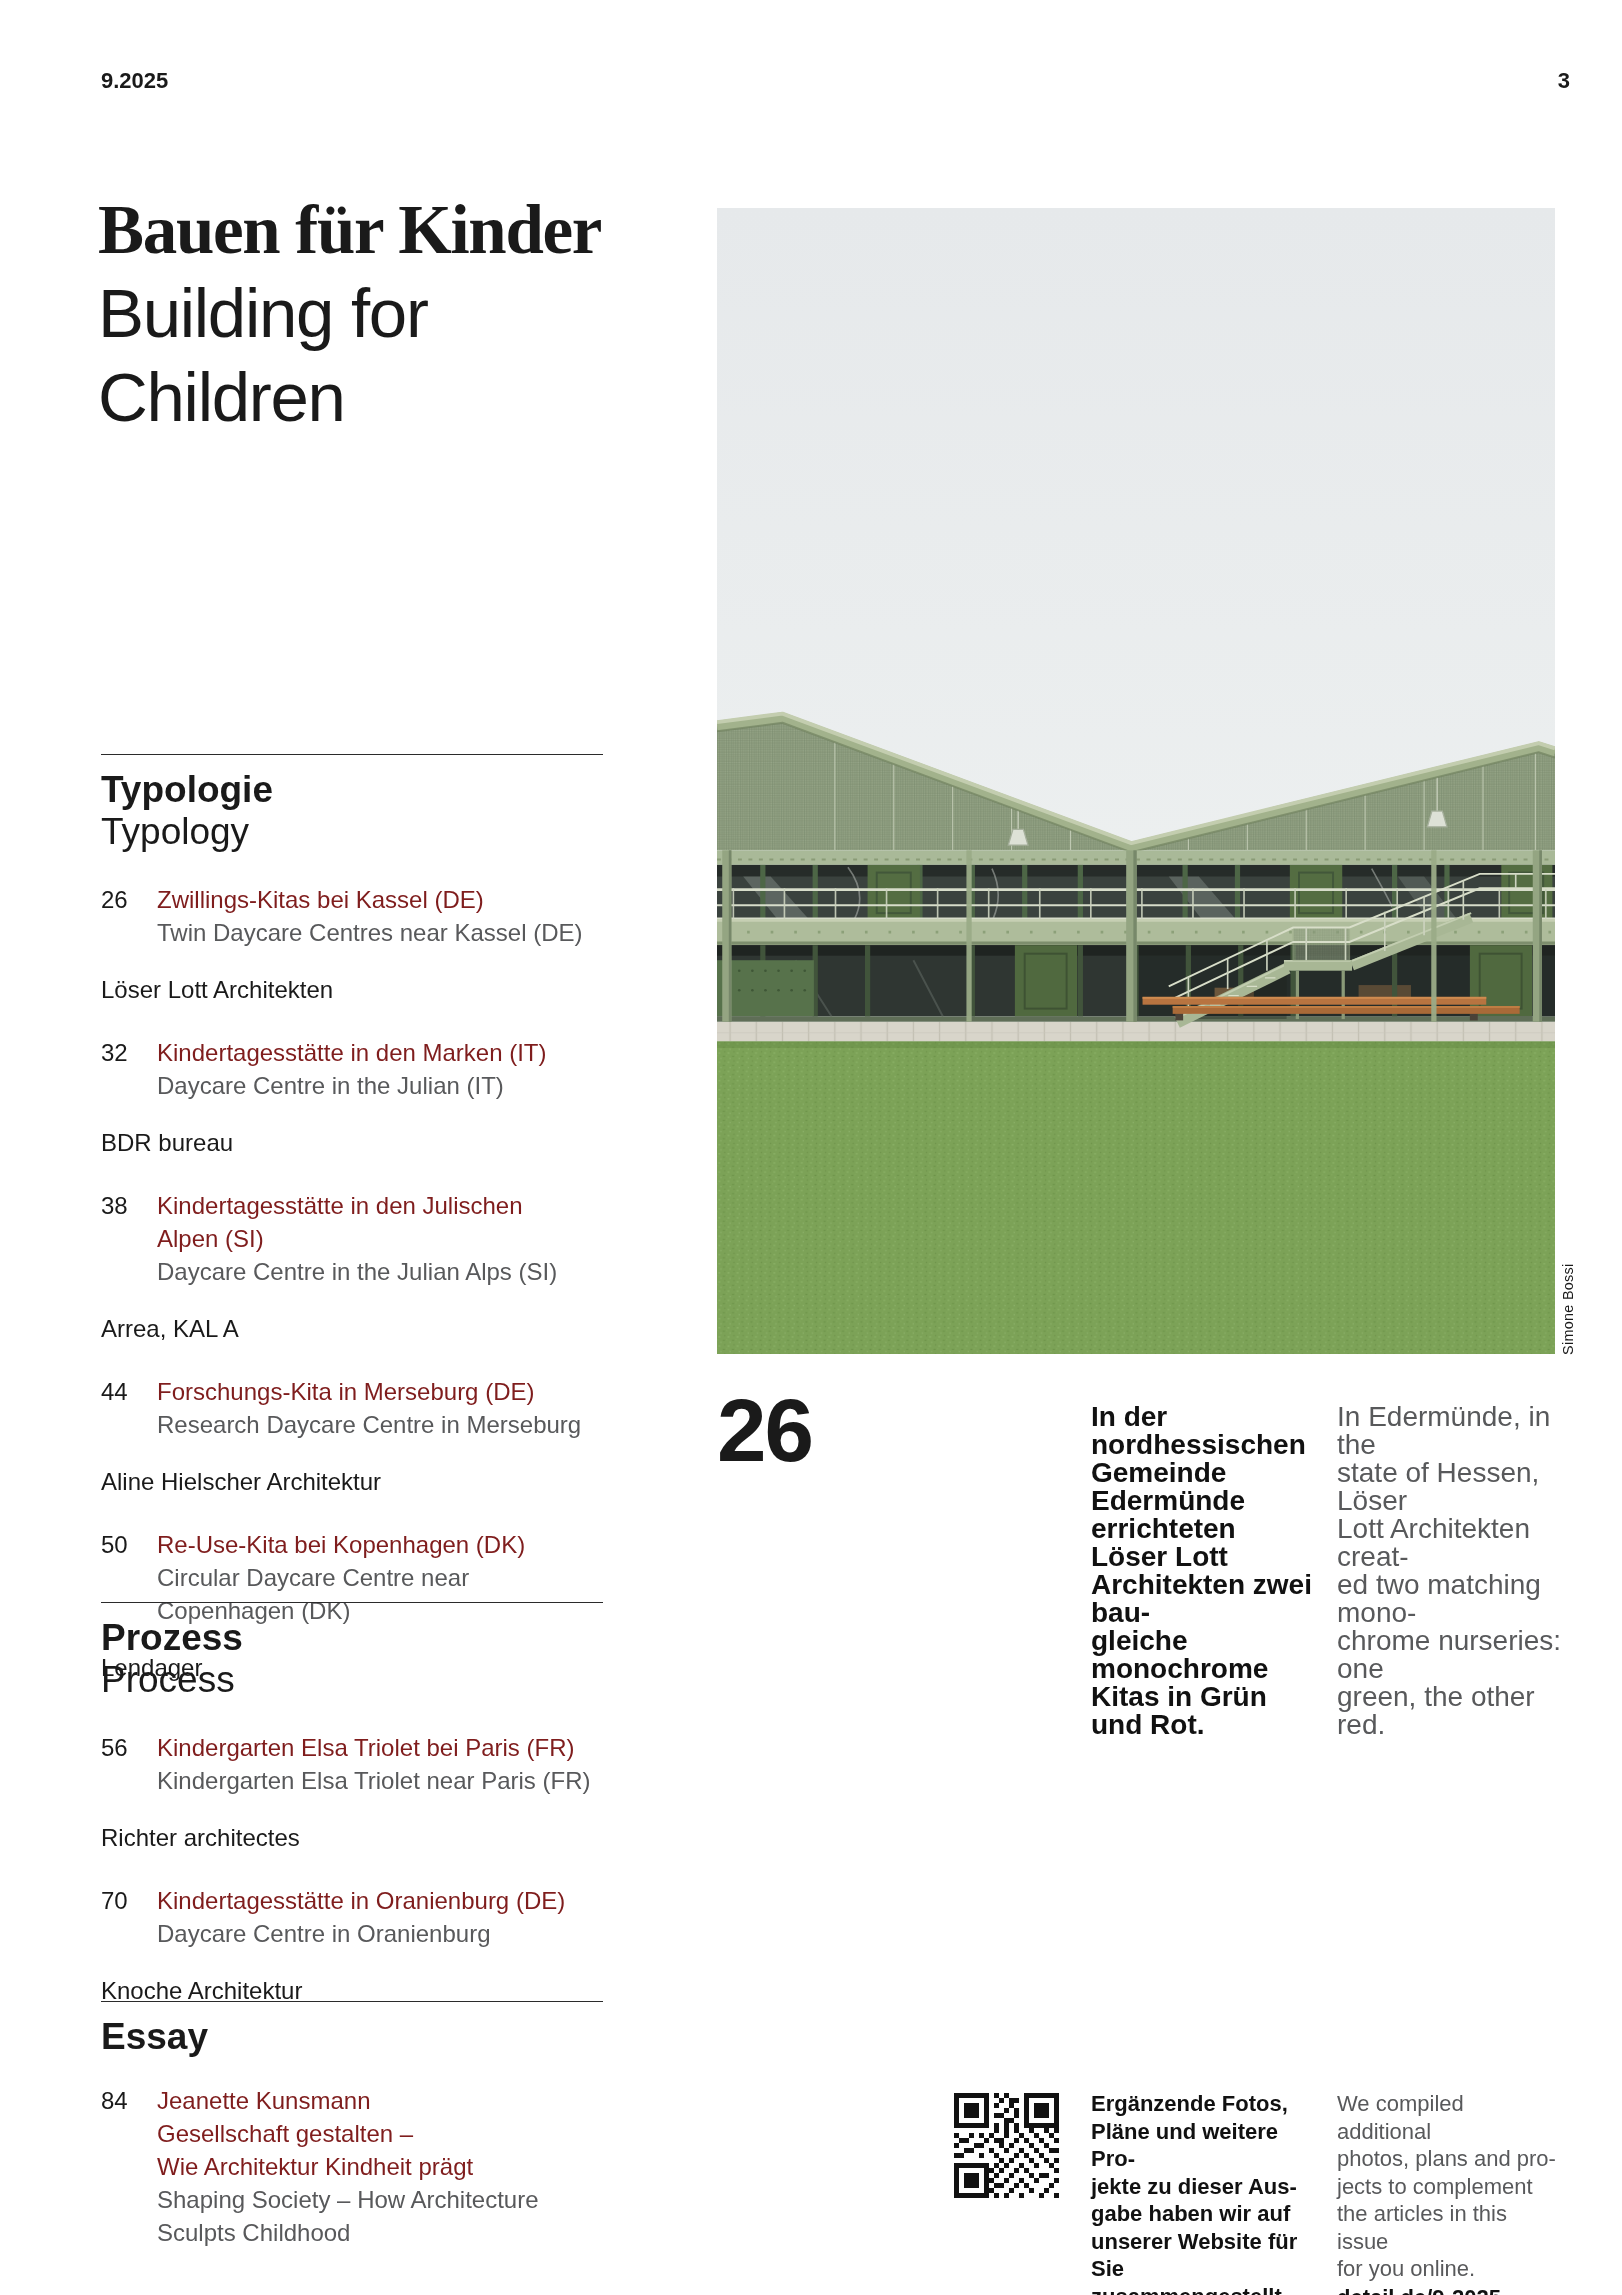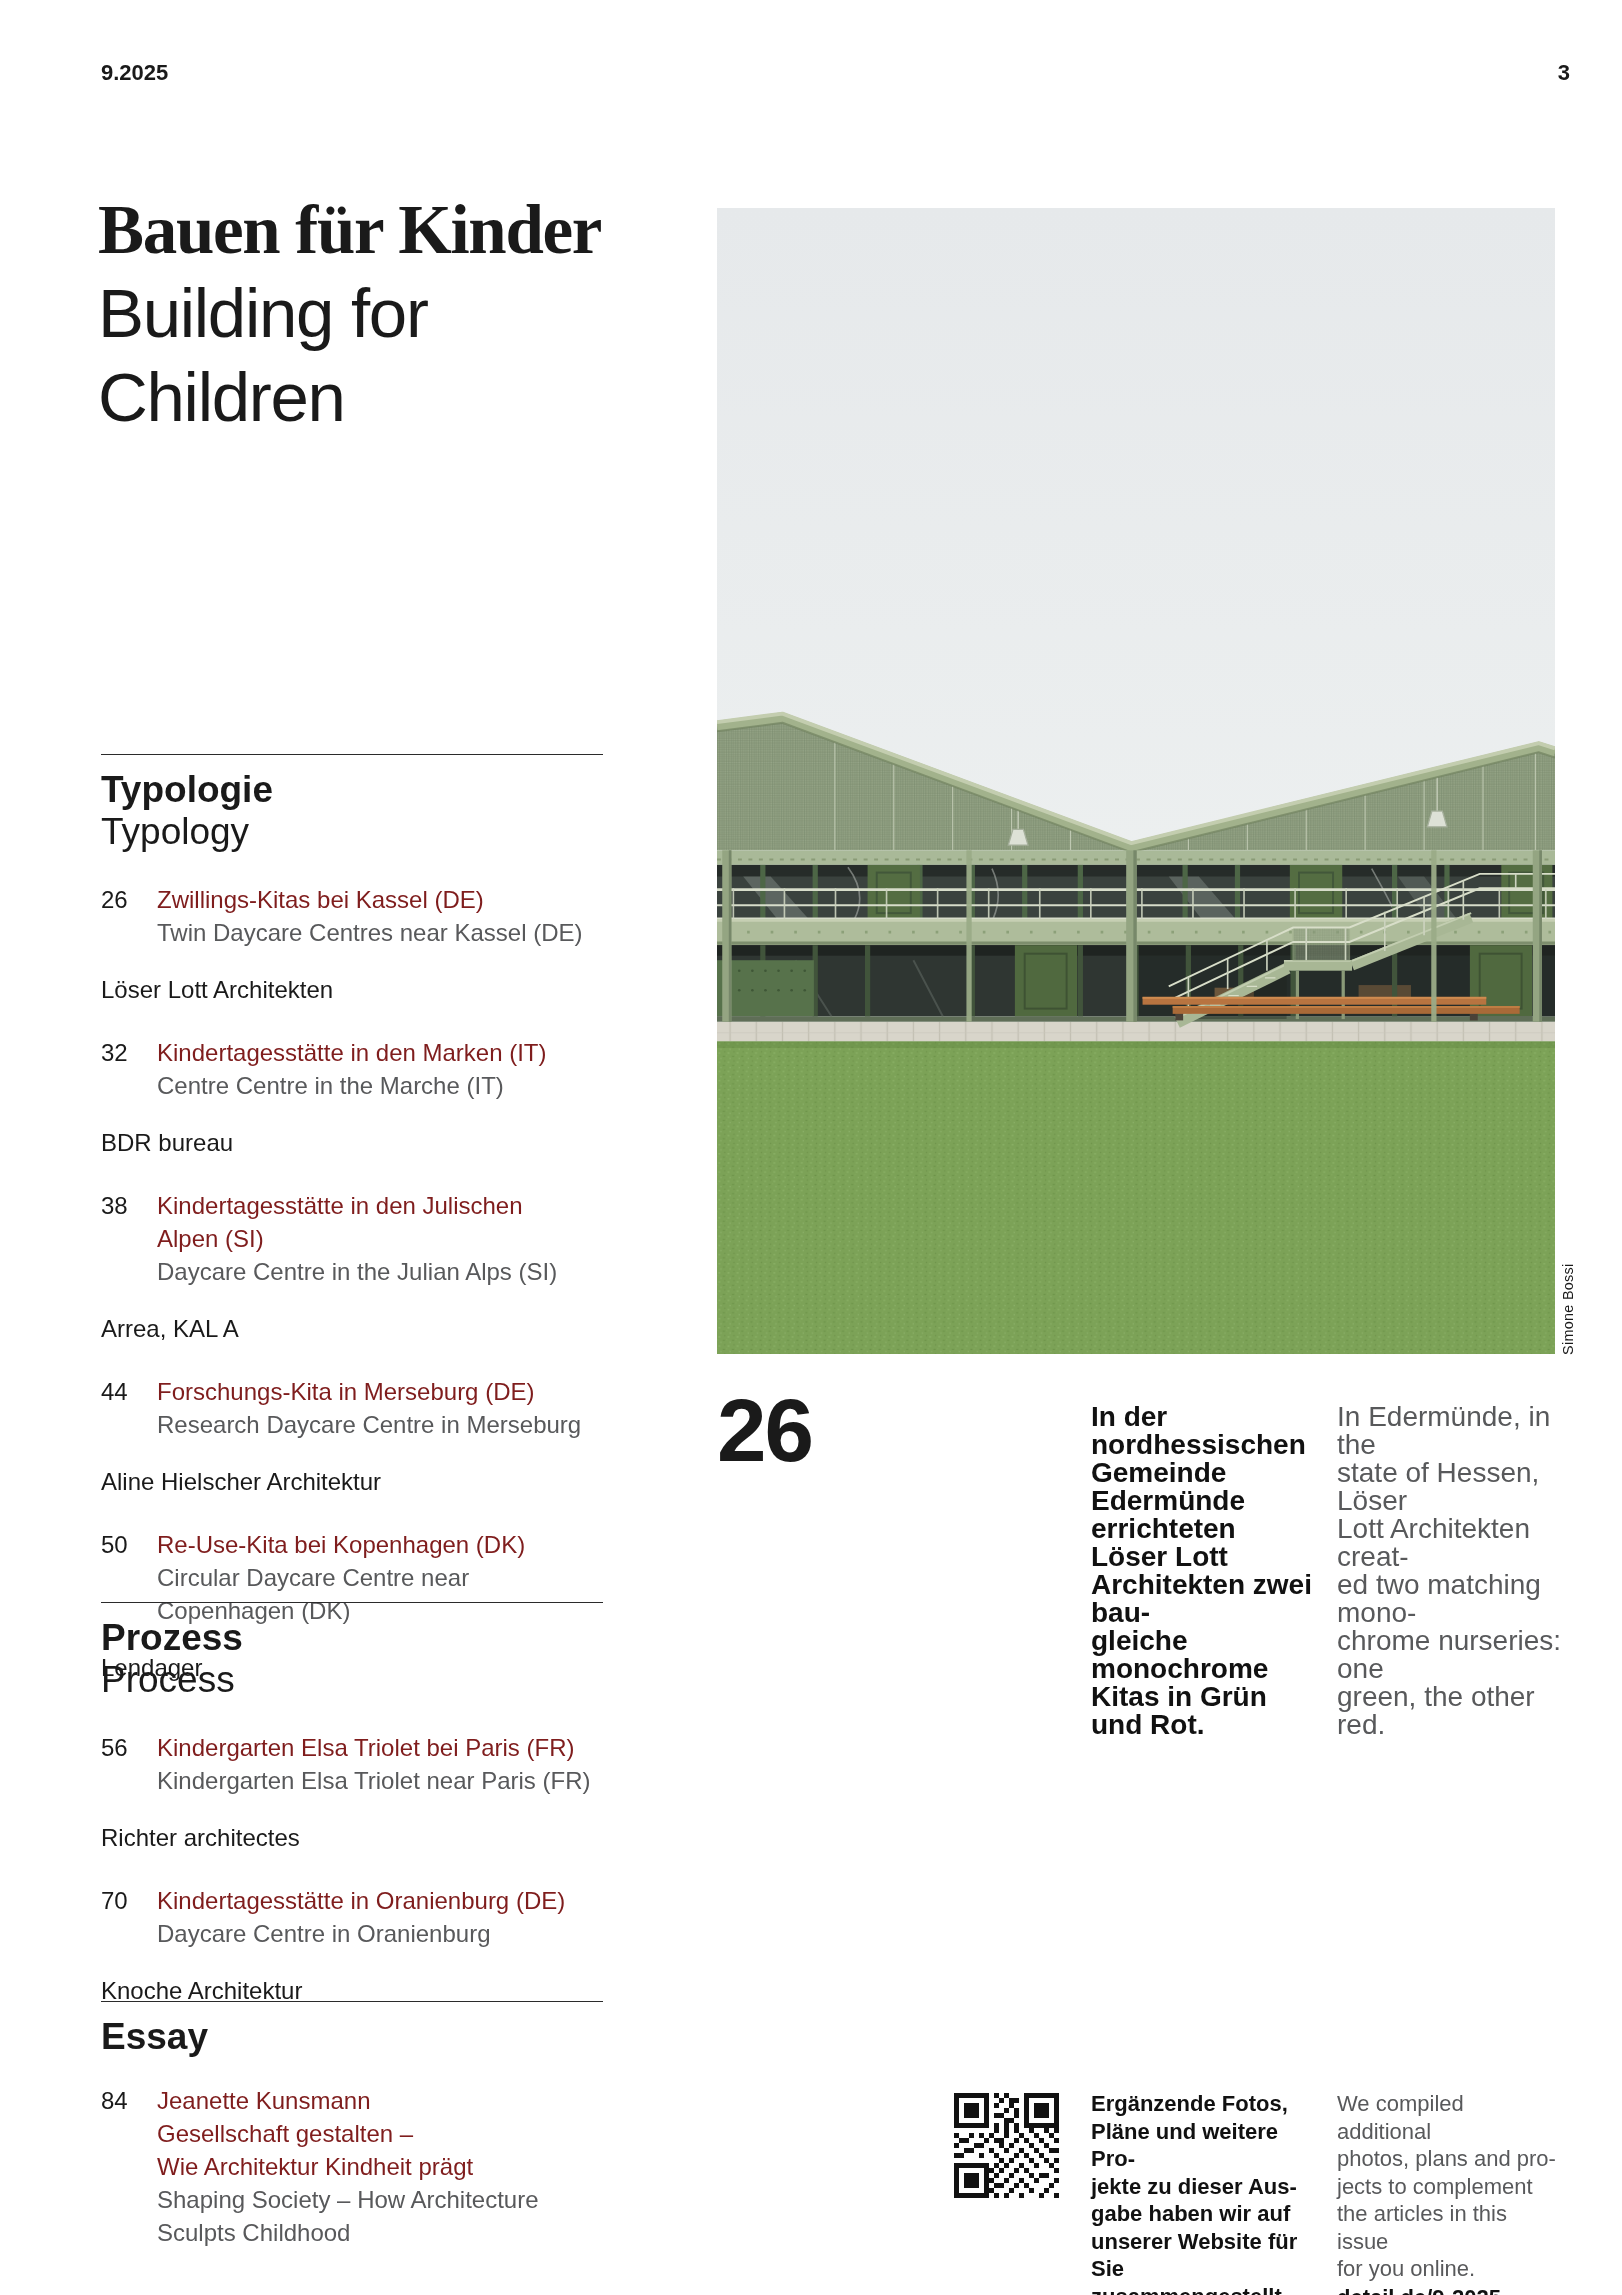--- a/index.html
+++ b/index.html
@@ -1,19 +1,19 @@
 <!DOCTYPE html>
 <html style="font-size:10.5px"><head>
 <meta charset="utf-8">
 <style>
   html,body{margin:0;padding:0;background:#ffffff;}
   .page{position:relative;width:1623px;height:2295px;background:#fff;overflow:hidden;
         font-family:"Liberation Sans","DejaVu Sans",sans-serif;color:#1a1a1a;}
   
-  .hdr{position:absolute;top:60px;font-size:22px;font-weight:600;letter-spacing:0;}
+  .hdr{position:absolute;top:68px;font-size:22px;font-weight:600;letter-spacing:0;}
   .hdr-left{left:101px;}
   .hdr-right{left:1531px;width:39px;text-align:right;}
   
   .title{position:absolute;left:98px;top:188px;font-size:69px;line-height:84px;letter-spacing:-1.3px;}
   .title .de{font-weight:700;font-family:Liberation Serif, serif;}
   .title .en{font-weight:400;}
   
   .rule{position:absolute;left:101px;width:502px;height:1.3px;background:#2b2b2b;}
   .section{position:absolute;left:101px;width:517px;}
   .sec-h{padding-top:14.4px;font-size:37px;line-height:42px;}
@@ -68,21 +68,21 @@
         <div class="t-de">Zwillings-Kitas bei Kassel (DE)</div>
         <div class="t-en">Twin Daycare Centres near Kassel (DE)</div>
       </div>
       <div class="arch">Löser Lott Architekten</div>
     </div>
 
     <div class="entry">
       <div class="num">32</div>
       <div>
         <div class="t-de">Kindertagesstätte in den Marken (IT)</div>
-        <div class="t-en">Centre Centre in the Marche (IT)</div>
+        <div class="t-en">Daycare Centre in the Julian (IT)</div>
       </div>
       <div class="arch">BDR bureau</div>
     </div>
 
     <div class="entry">
       <div class="num">38</div>
       <div>
         <div class="t-de">Kindertagesstätte in den Julischen<br>Alpen (SI)</div>
         <div class="t-en">Daycare Centre in the Julian Alps (SI)</div>
       </div>

